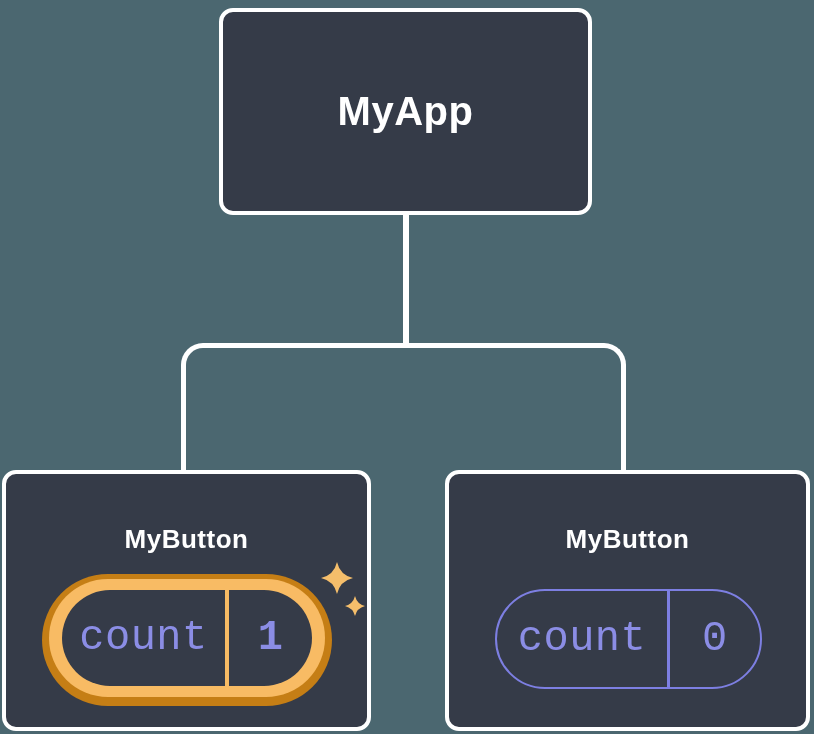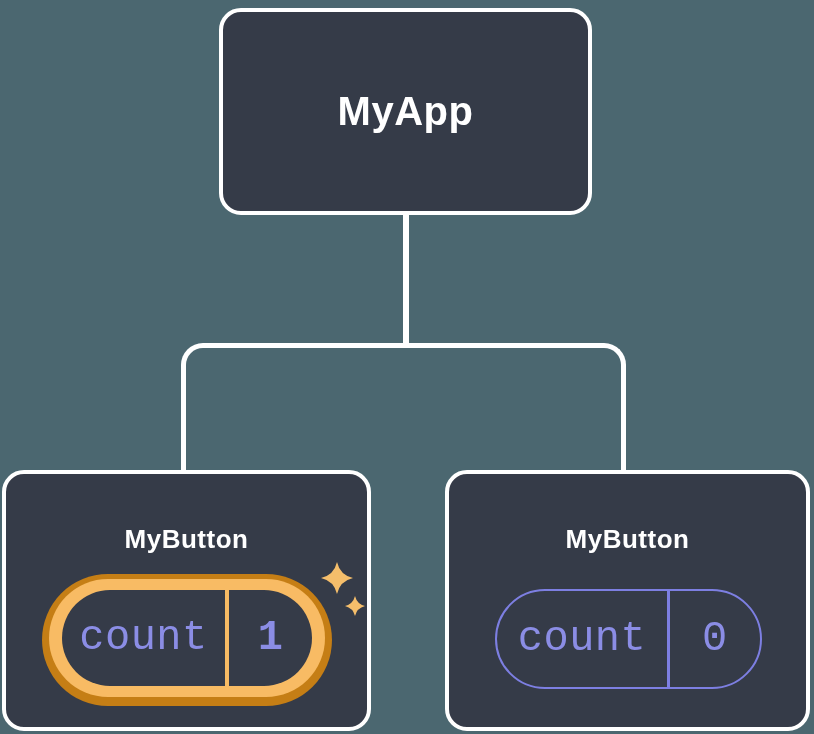--- a/index.html
+++ b/index.html
@@ -40,21 +40,21 @@
     border-top: 5px solid var(--connector);
     border-left: 5px solid var(--connector);
     border-right: 5px solid var(--connector);
     border-radius: 22px 22px 0 0;
   }
   
   .node {
     position: absolute;
     background: var(--node-fill);
     border: 4px solid var(--node-border);
-    border-radius: 22px;
+    border-radius: 14px;
   }
   .node-root {
     left: 219px; top: 8px;
     width: 373px; height: 207px;
     display: flex; align-items: center; justify-content: center;
   }
   .node-label {
     color: #FFFFFF;
     font-size: 40px;
     font-weight: 600;

